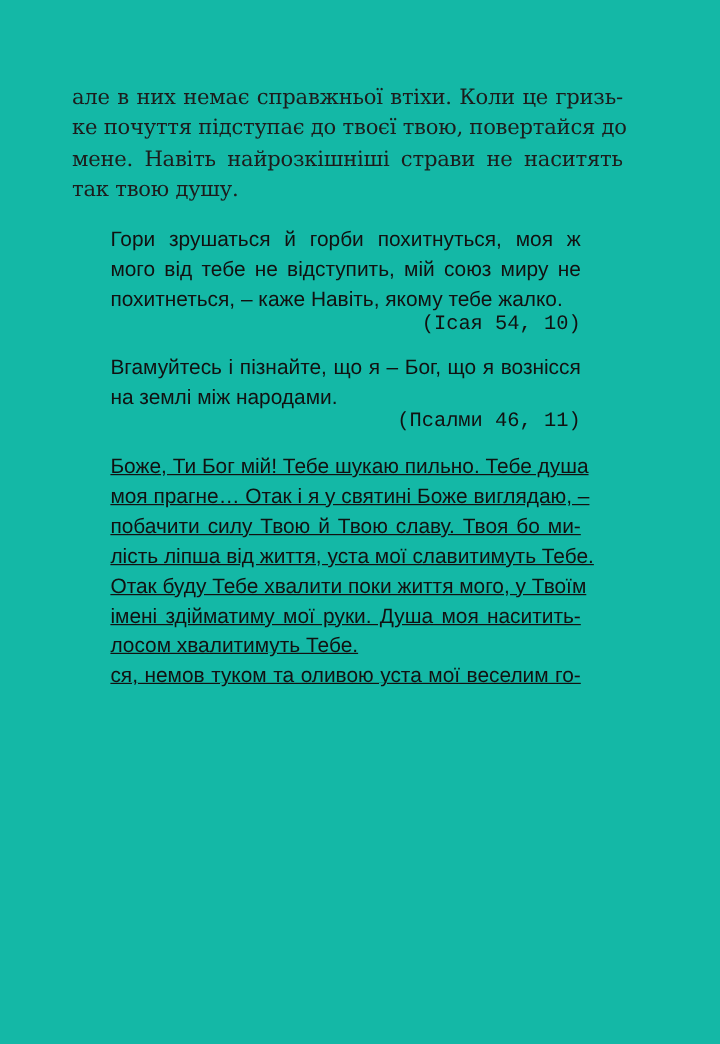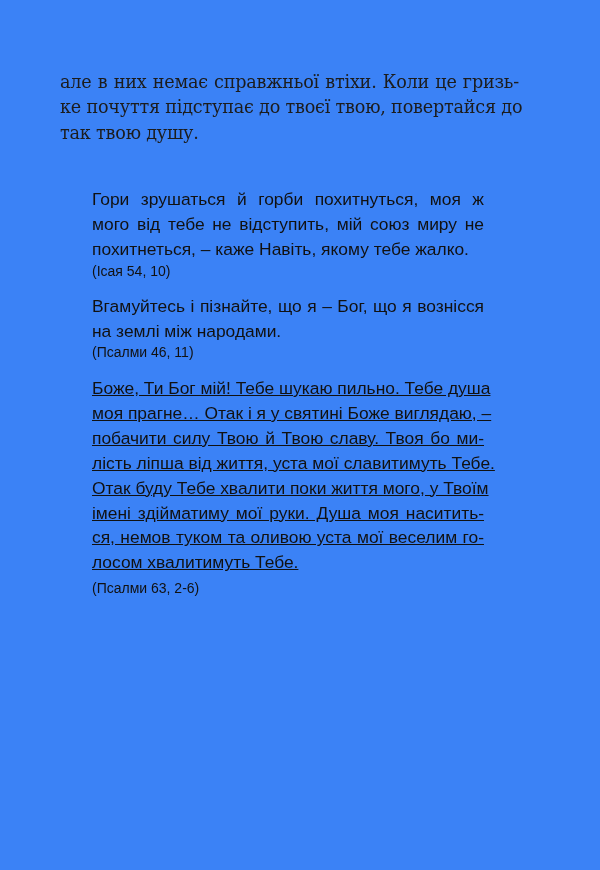--- a/index.html
+++ b/index.html
@@ -13,21 +13,21 @@
       position: relative;
       overflow: hidden;
       color: #1a1a1a;
     }
     .page {
       position: absolute;
       left: 0;
       top: 0;
       width: 600px;
       height: 870px;
-      background: #3b82f6;
+      background: #14b8a6;
     }
     .body-text {
       position: absolute;
       left: 60px;
       top: 70px;
       width: 459px;
       font-family: "DejaVu Serif", "Liberation Serif", serif;
       font-size: 17.6px;
       line-height: 25.3px;
       color: #1c1c1c;
@@ -57,41 +57,42 @@
       text-align: justify;
       text-align-last: justify;
     }
     .quote .line.last {
       text-align-last: left;
     }
     .citation {
       position: absolute;
       left: 0;
       width: 600px;
-      text-align: left;
-      font-family: Liberation Sans, sans-serif;
-      font-size: 14px;
+      text-align: right;
+      font-family: Liberation Mono, monospace;
+      font-size: 17px;
       line-height: 18px;
       color: #111111;
     }
     #quote1 { top: 187px; }
     #cite1 { top: 262px; left: 48px; width: 392px; left: 92px; }
     #quote2 { top: 294px; }
     #cite2 { top: 343px; left: 92px; width: 392px; }
     #quote3 { top: 376px; text-decoration: underline; }
     #cite3 { top: 579px; left: 92px; width: 392px; }
   </style>
 </head>
 <body>
 
 <div class="page">
 
   <div class="body-text">
     <span class="line">але в них немає справжньої втіхи. Коли це гризь-</span>
     <span class="line">ке почуття підступає до твоєї твою, повертайся до</span>
+    <span class="line">мене. Навіть найрозкішніші страви не наситять</span>
     <span class="line last">так твою душу.</span>
   </div>
 
   <div class="quote" id="quote1">
     <span class="line">Гори зрушаться й горби похитнуться, моя ж</span>
     <span class="line">мого від тебе не відступить, мій союз миру не</span>
     <span class="line last">похитнеться, – каже Навіть, якому тебе жалко.</span>
   </div>
   <div class="citation" id="cite1">(Ісая 54, 10)</div>
 
@@ -101,18 +102,17 @@
   </div>
   <div class="citation" id="cite2">(Псалми 46, 11)</div>
 
   <div class="quote" id="quote3">
     <span class="line">Боже, Ти Бог мій! Тебе шукаю пильно. Тебе душа</span>
     <span class="line">моя прагне… Отак і я у святині Боже виглядаю, –</span>
     <span class="line">побачити силу Твою й Твою славу. Твоя бо ми-</span>
     <span class="line">лість ліпша від життя, уста мої славитимуть Тебе.</span>
     <span class="line">Отак буду Тебе хвалити поки життя мого, у Твоїм</span>
     <span class="line">імені здійматиму мої руки. Душа моя наситить-</span>
+    <span class="line last">лосом хвалитимуть Тебе.</span>
     <span class="line">ся, немов туком та оливою уста мої веселим го-</span>
-    <span class="line last">лосом хвалитимуть Тебе.</span>
   </div>
-  <div class="citation" id="cite3">(Псалми 63, 2-6)</div>
 
 </div>
 
 </body></html>

